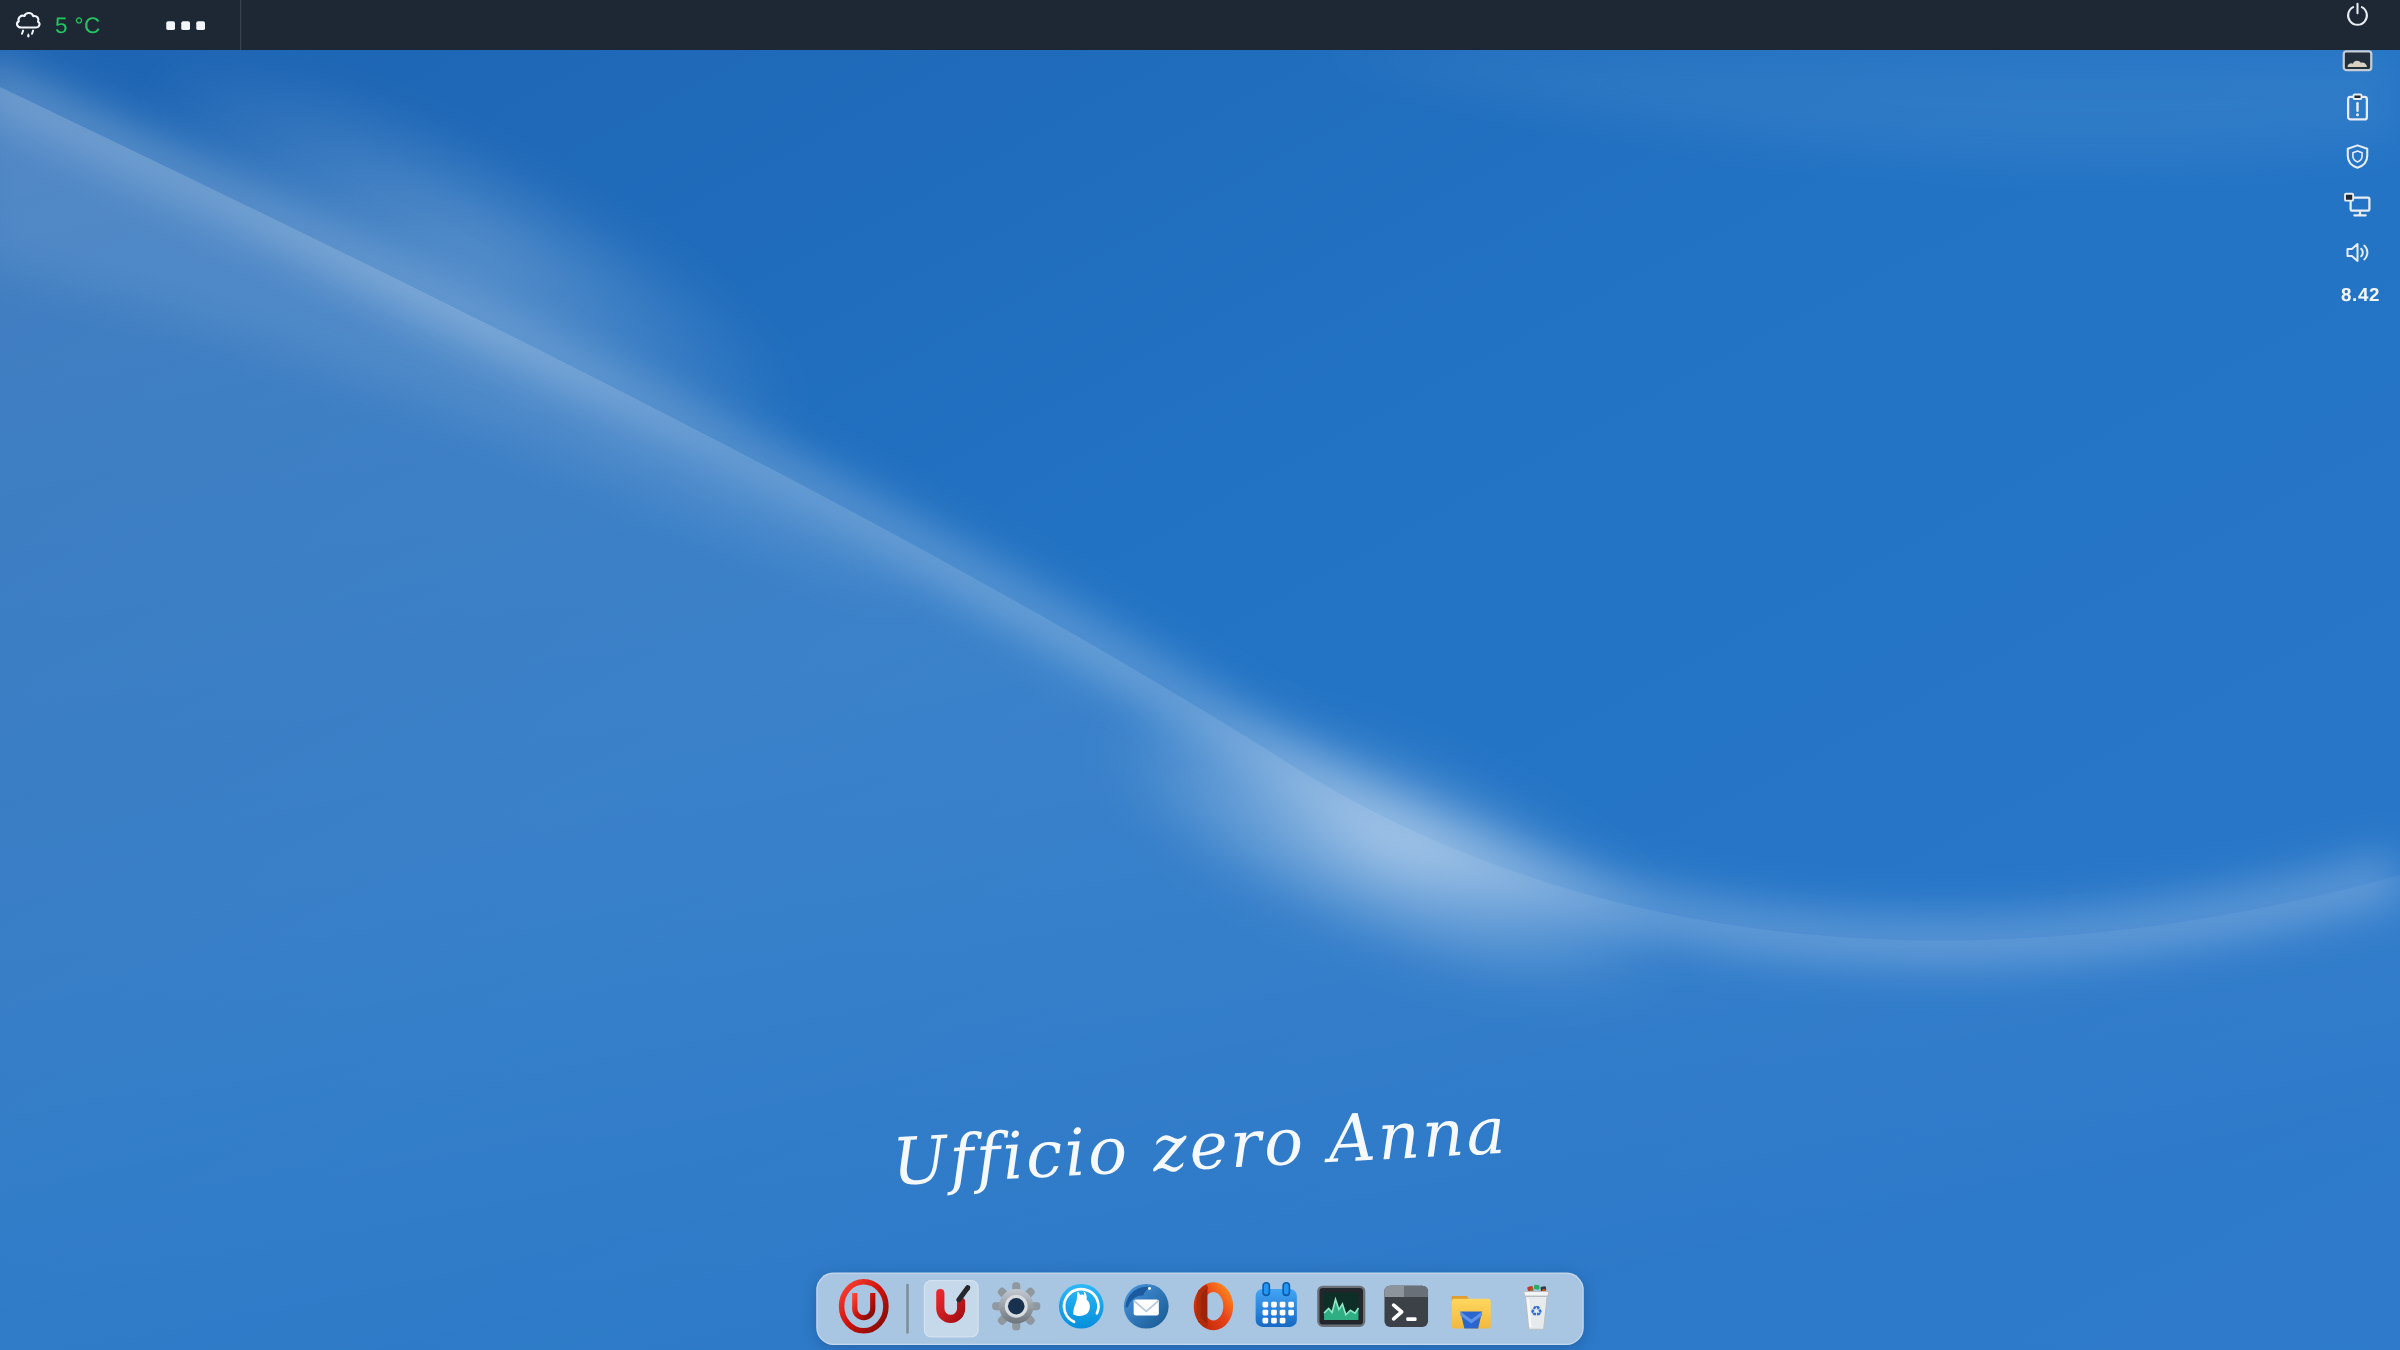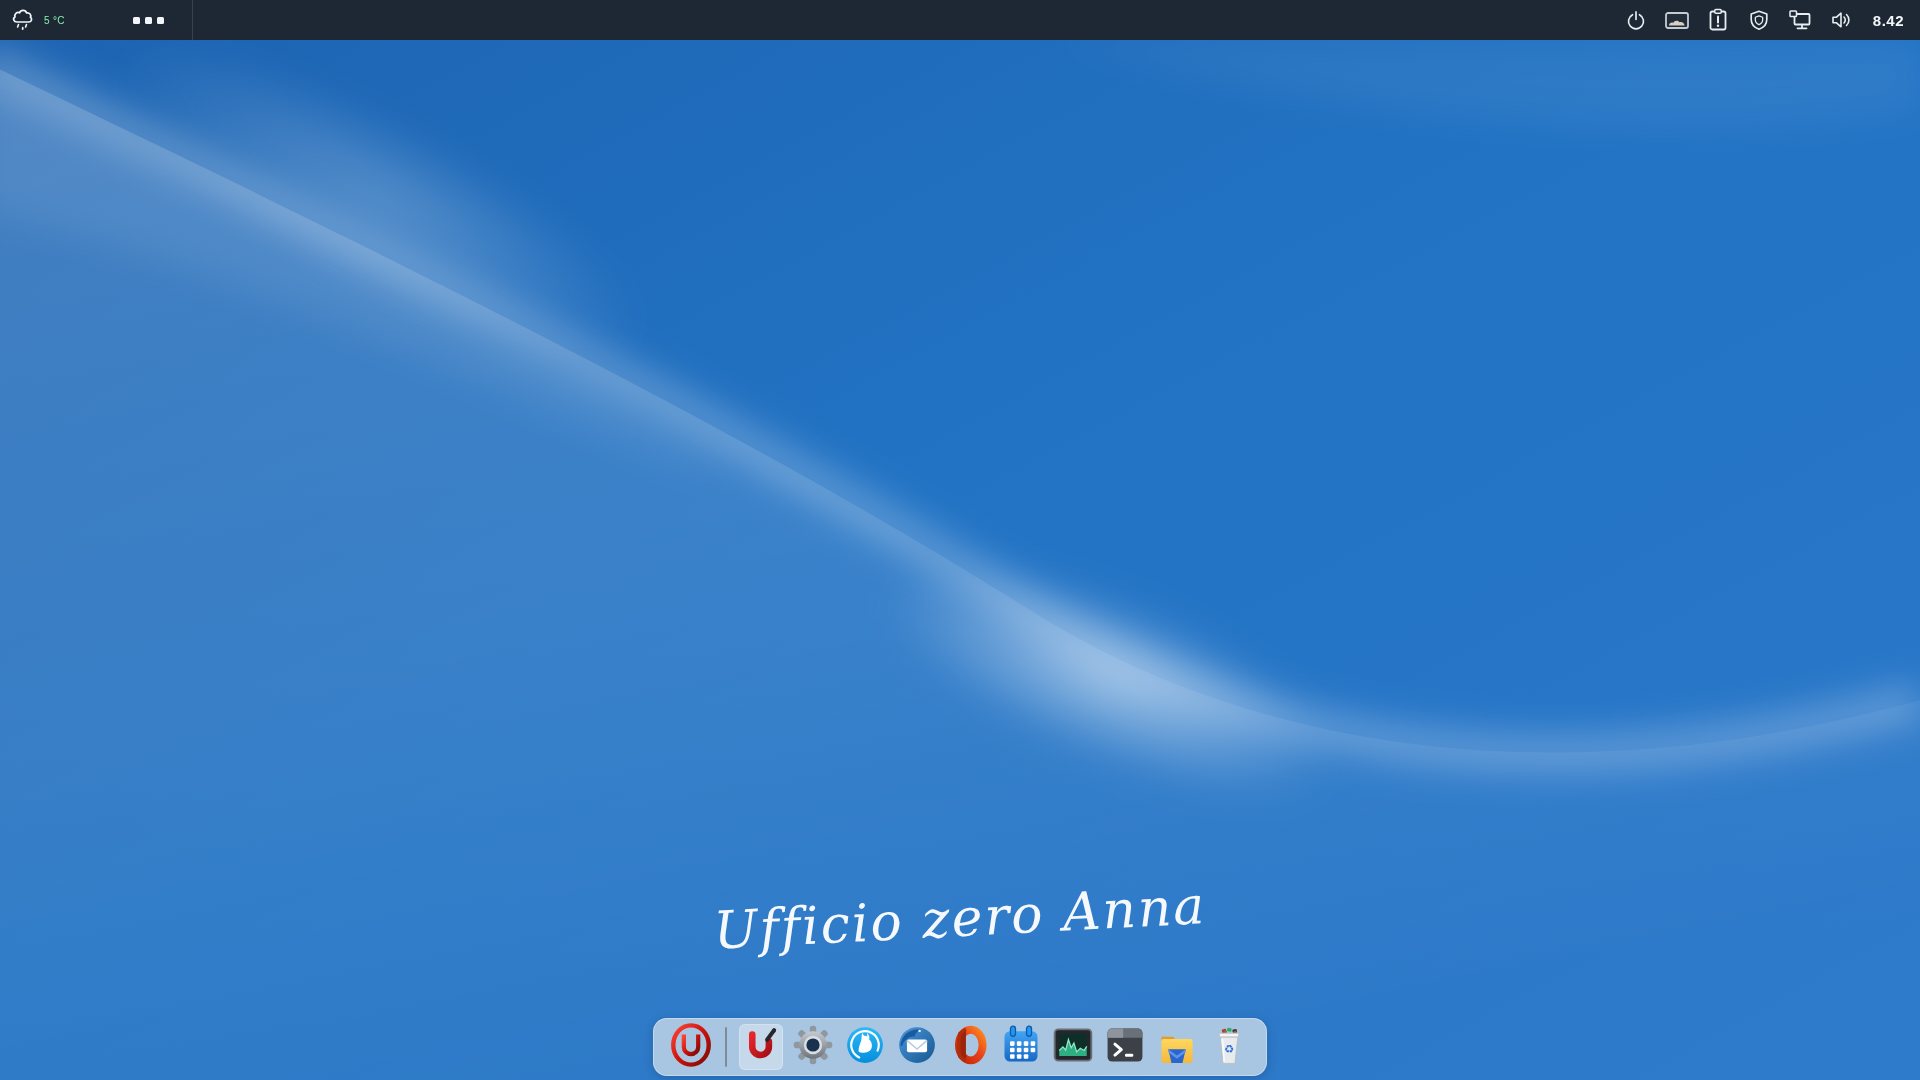--- a/index.html
+++ b/index.html
@@ -9,27 +9,27 @@
 
   
   .wallpaper { position:absolute; left:0; top:40px; width:1920px; height:1040px; }
   .wallpaper svg { display:block; }
 
   
   .topbar { position:absolute; left:0; top:0; width:1920px; height:40px;
             background:#1d2834; color:#eef2f6; z-index:30; }
   .weather { position:absolute; left:8px; top:0; height:40px; display:flex;
              align-items:center; gap:6px; cursor:default; }
-  .weather .temp { font-size:10px; color:#86efac; letter-spacing:.3px; }
+  .weather .temp { font-size:18px; color:#22c55e; letter-spacing:.3px; }
   .dots { position:absolute; left:133px; top:0; height:40px; display:flex;
           align-items:center; gap:5px; }
   .dots i { width:7px; height:7px; background:#f2f5f9; border-radius:1.5px; display:block; }
   .bar-sep { position:absolute; left:192px; top:0; width:1px; height:40px; background:#38434f; }
   .tray { position:absolute; right:0; top:0; height:40px; display:flex;
-          align-items:center; gap:15px; padding-right:16px; }
+          align-items:center; gap:15px; padding-right:16px;flex-direction:column; }
   .tray .ticon { width:26px; height:26px; display:flex; align-items:center;
                  justify-content:center; cursor:pointer; }
   .clock { font-size:15px; font-weight:bold; color:#f4f7fa; letter-spacing:.5px;
            margin-left:4px; }
 
   
   .signature { position:absolute; left:0; top:888px; width:1920px; text-align:center;
                font-family:"DejaVu Serif", serif; font-style:italic; font-weight:400;
                font-size:52px; color:#ffffff; opacity:.96; letter-spacing:2px;
                transform:rotate(-3deg); z-index:5; pointer-events:none; }

